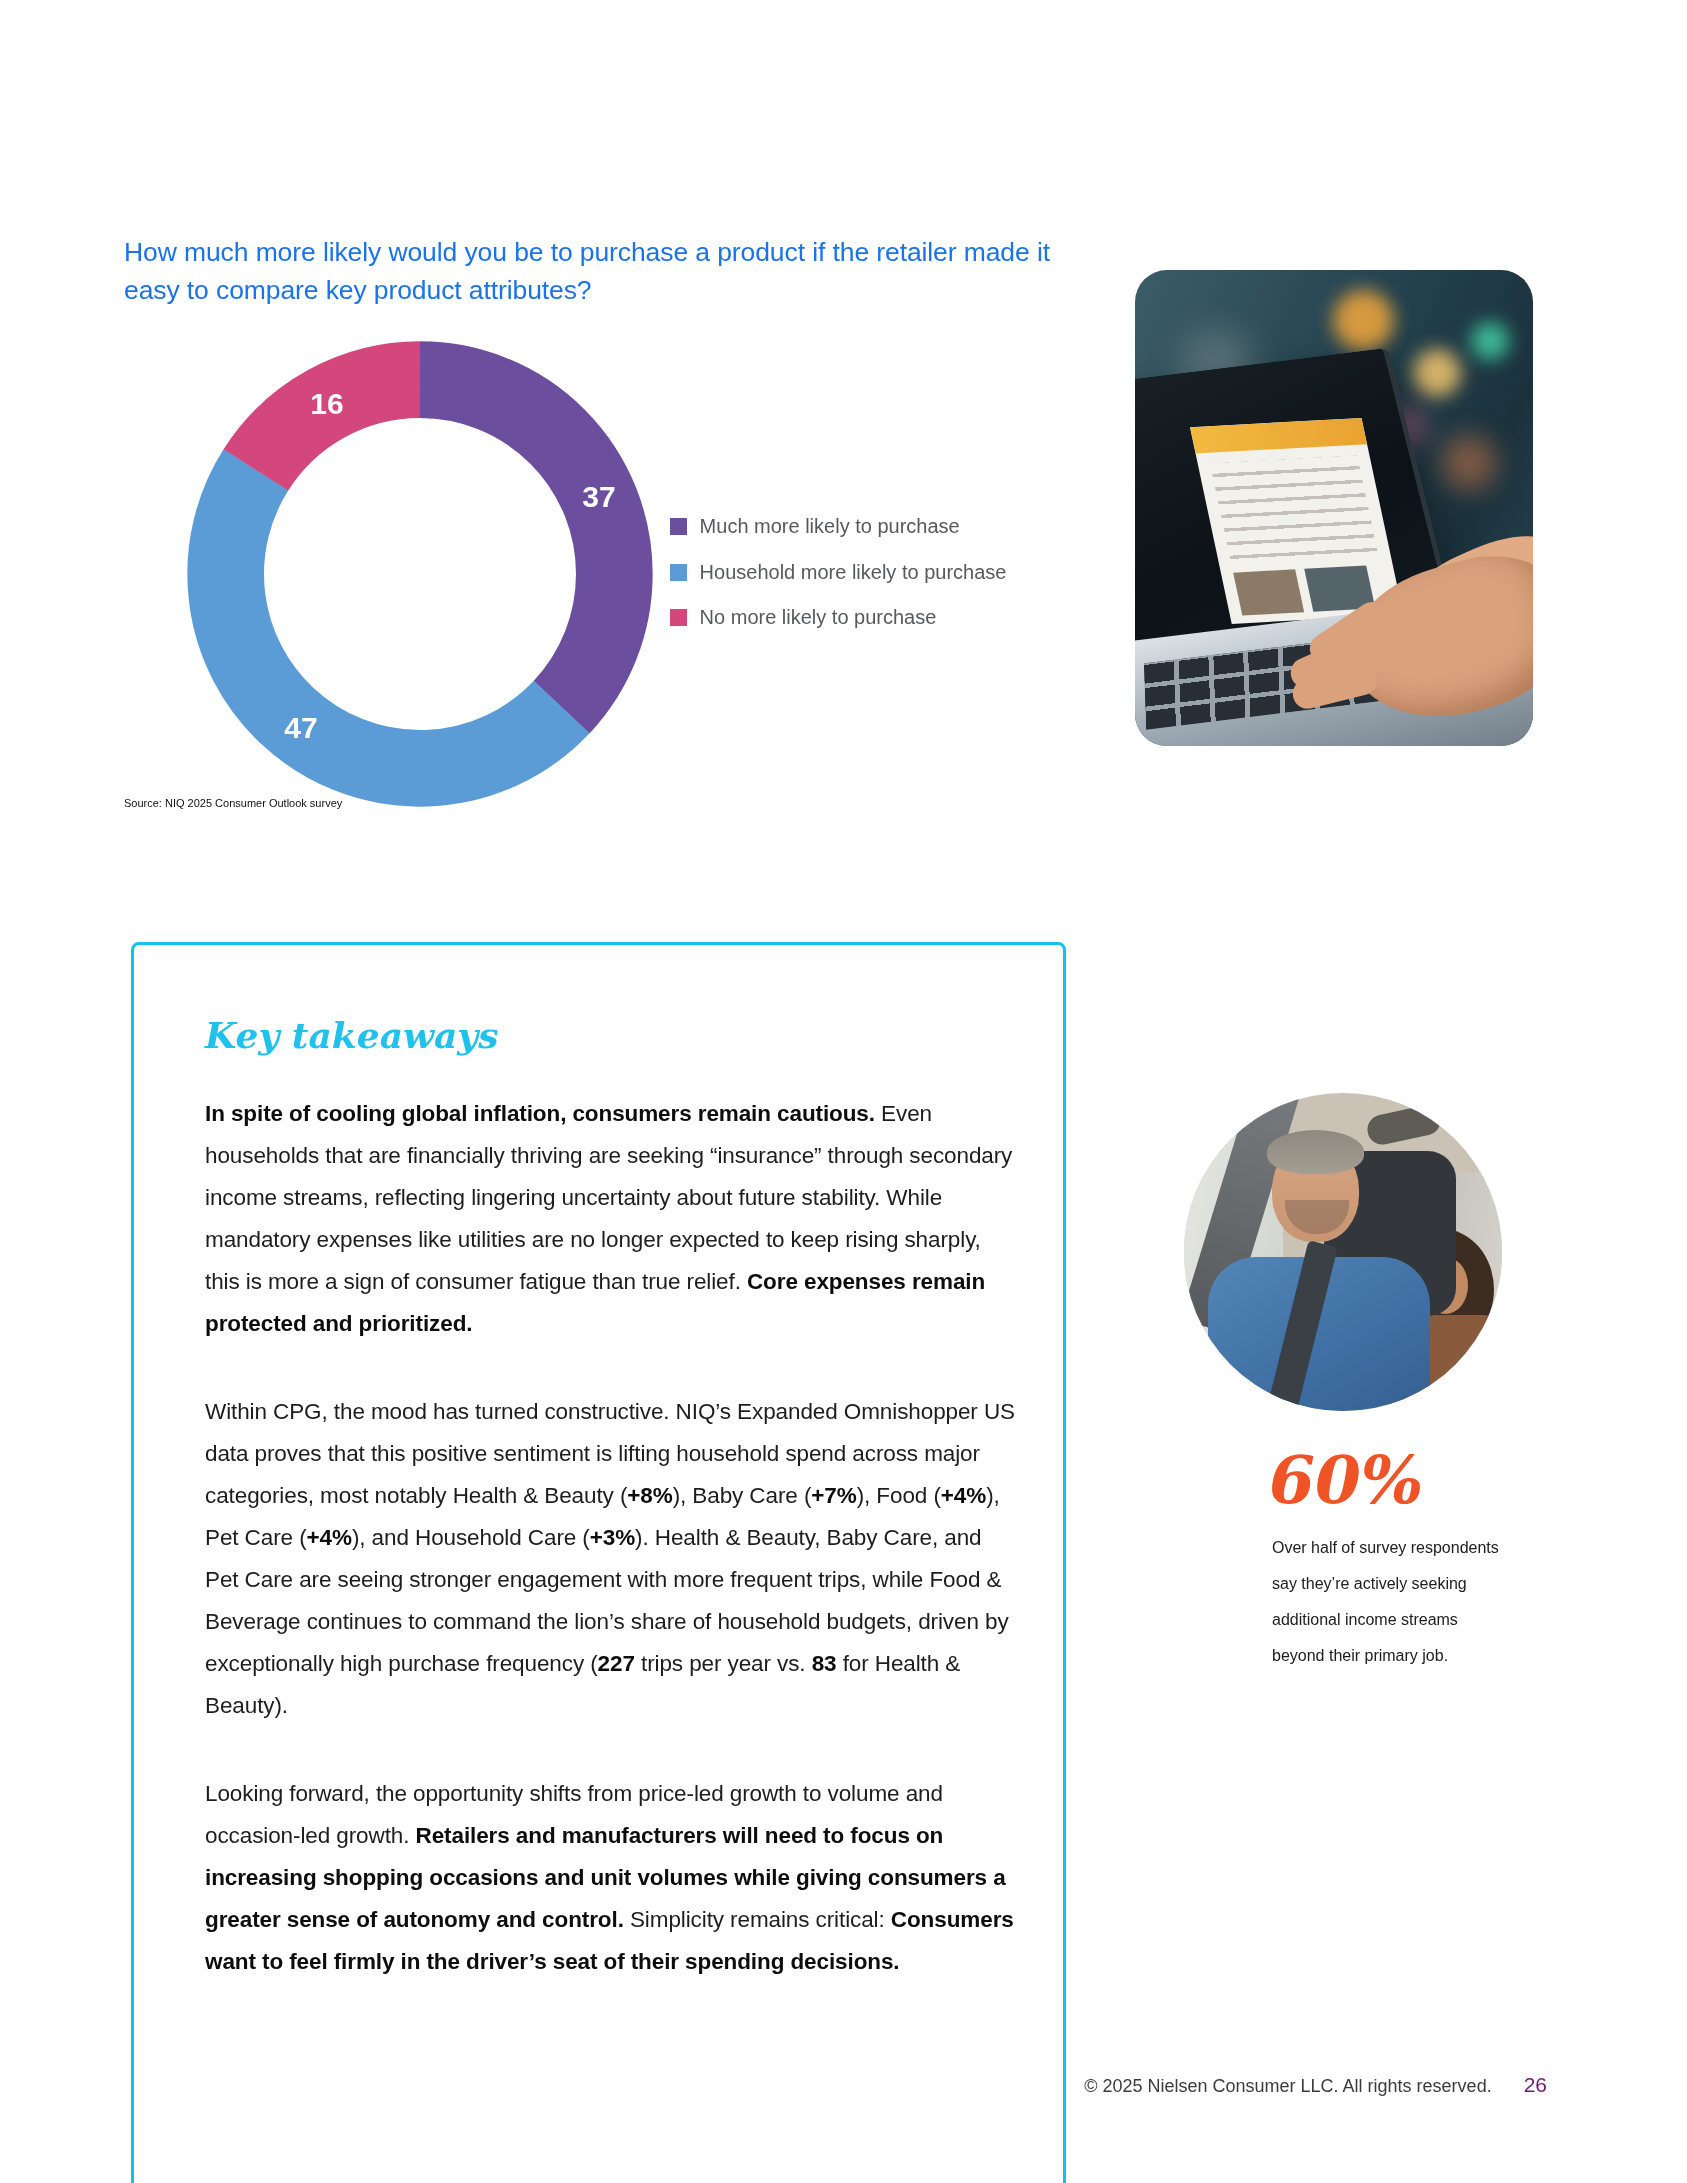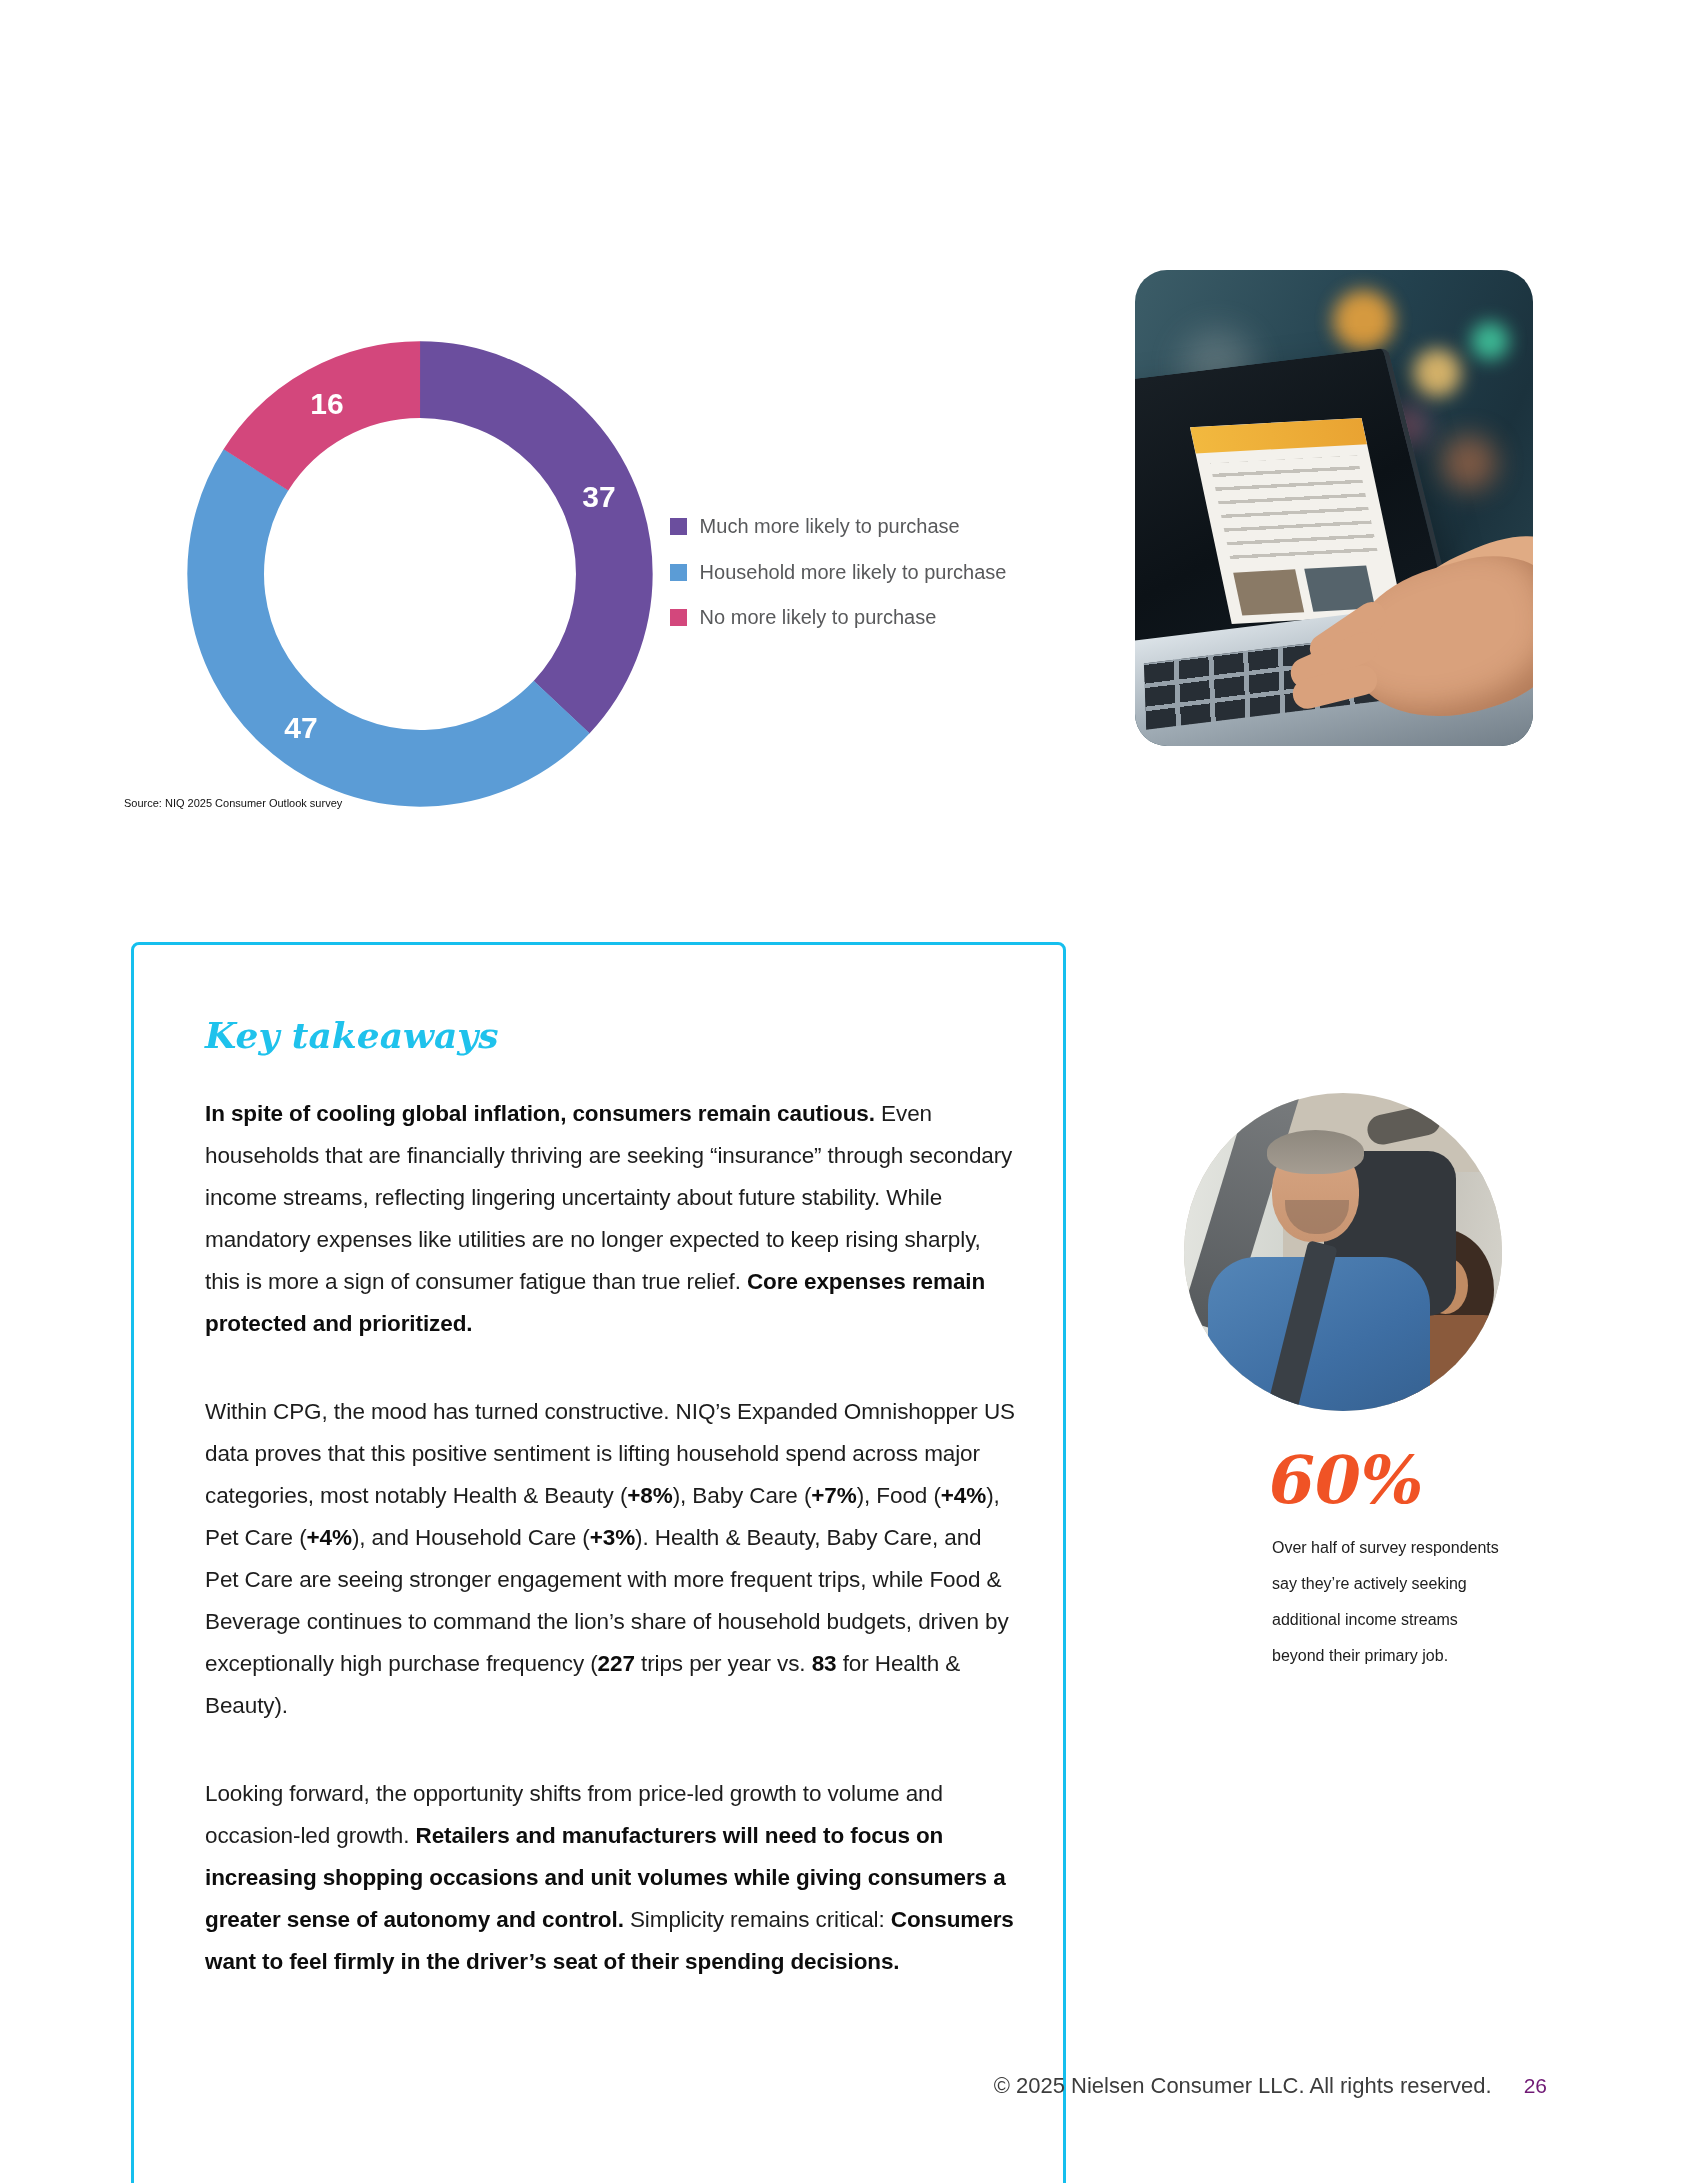--- a/index.html
+++ b/index.html
@@ -104,28 +104,29 @@
 
   
   .stat-value{position:absolute;left:1269px;top:1441px;
     font-family:"DejaVu Serif","Liberation Serif",serif;font-style:italic;font-weight:700;
     font-size:66px;color:#f05325;}
   .stat-text{position:absolute;left:1272px;top:1530px;width:228px;
     font-size:16px;line-height:36px;color:#202020;}
 
   
   .footer{position:absolute;top:2073px;right:140px;display:flex;align-items:baseline;}
-  .copyright{font-size:22px;color:#3c3c3c;margin-right:32px;}
+  .copyright{font-size:18px;color:#3c3c3c;margin-right:32px;}
   .page-number{font-size:21px;color:#701a75;}
 </style>
 </head>
 <body>
 
 <div class="page">
 
+  <div class="question">How much more likely would you be to purchase a product if the retailer made it easy to compare key product attributes?</div>
 
   <div class="donut">
     <svg id="donut-svg" width="466" height="466" viewBox="0 0 705 705">
         <circle cx="352.5" cy="352.5" r="294" fill="none" stroke="#6b4e9e" stroke-width="116" stroke-dasharray="683.4848977149954 1847.2564803107985" transform="rotate(-90 352.5 352.5)"></circle>
         <circle cx="352.5" cy="352.5" r="294" fill="none" stroke="#5b9cd6" stroke-width="116" stroke-dasharray="868.2105457460752 1847.2564803107985" transform="rotate(43.19999999999999 352.5 352.5)"></circle>
         <circle cx="352.5" cy="352.5" r="294" fill="none" stroke="#d3477c" stroke-width="116" stroke-dasharray="295.56103684972777 1847.2564803107985" transform="rotate(212.39999999999998 352.5 352.5)"></circle>
       </svg>
     <div class="donut-labels" id="donut-labels">
         <div class="slice-label" style="left: 412px; top: 156px;">37</div>
         <div class="slice-label" style="left: 114px; top: 387px;">47</div>

